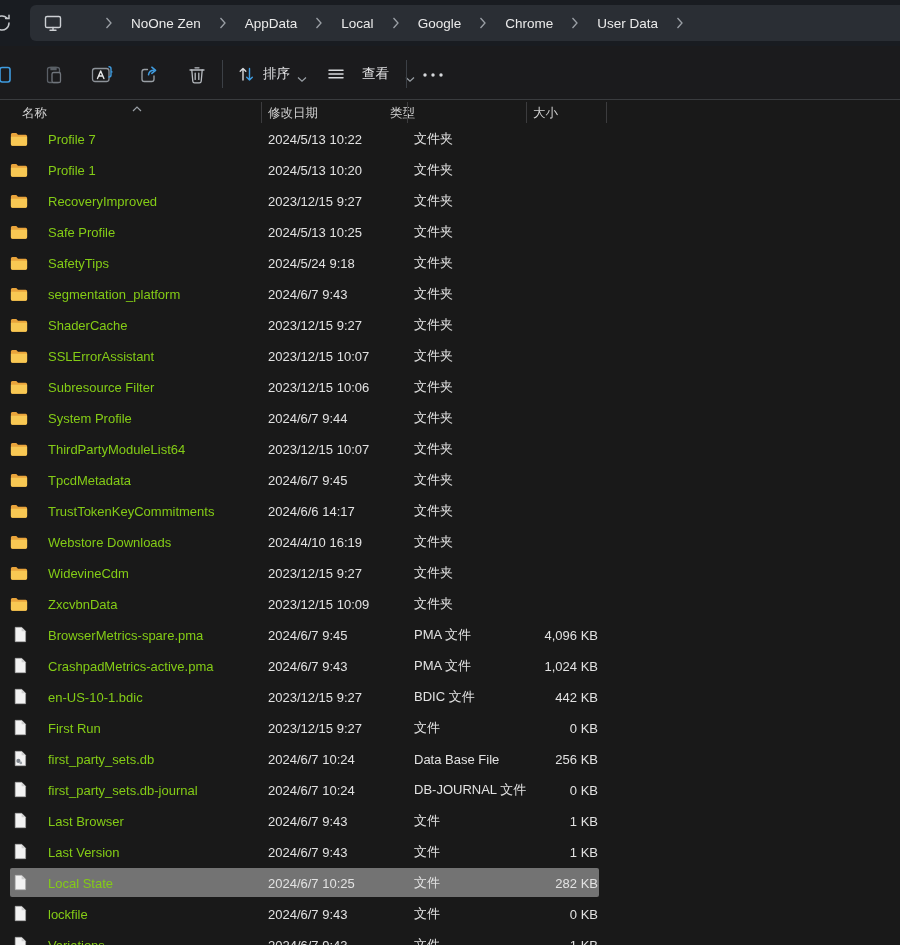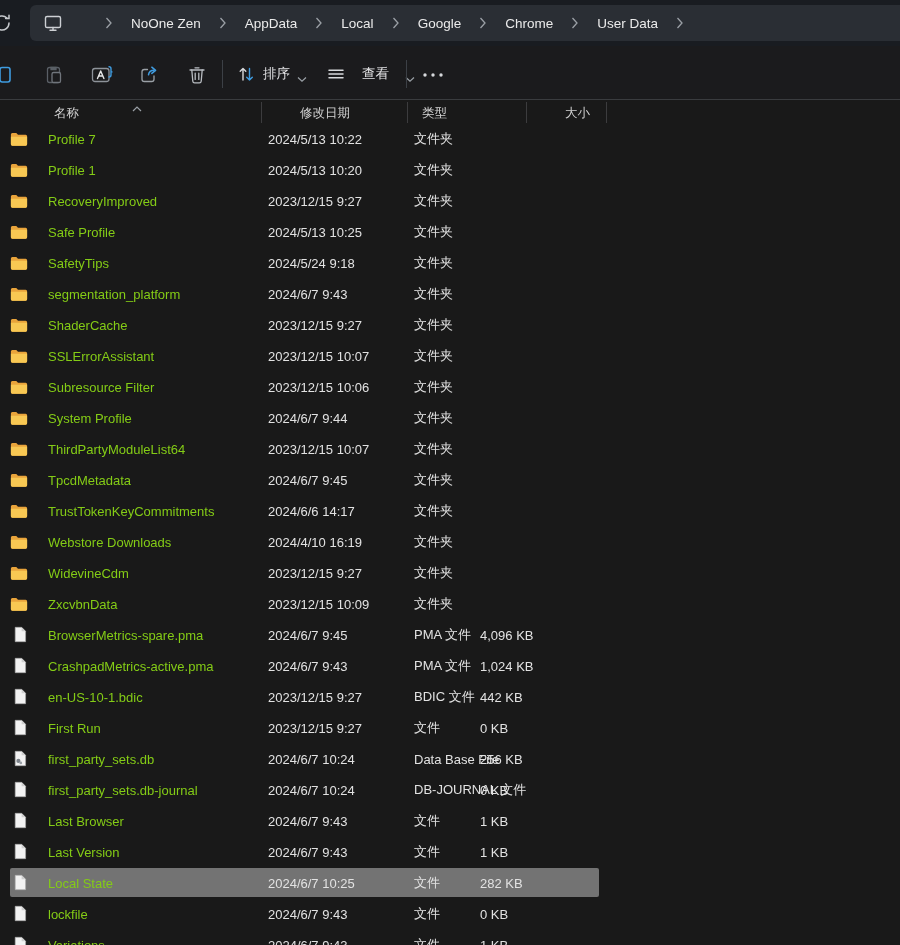--- a/index.html
+++ b/index.html
@@ -33,35 +33,35 @@
     font-family:"Liberation Sans","DejaVu Sans",sans-serif;
   }
   
   .commandbar .tb-icon-btn { top:18px; }
   .commandbar .tb-sep { top:14px; }
   .commandbar .tb-text-btn { top:12px; }
 
   
   .listarea { position:relative; }
   .header-row { position:relative; height:23px; }
-  .hdr-label { position:absolute; top:5px; font-size:12.5px; color:#d2d2d2; white-space:nowrap;margin-left:32px; }
+  .hdr-label { position:absolute; top:5px; font-size:12.5px; color:#d2d2d2; white-space:nowrap; }
   .hdr-caret { position:absolute; left:131px; top:-1px; width:12px; height:8px; }
   .hdr-div { position:absolute; top:2px; width:1px; height:21px; background:#3c3c3e; }
 
   
   .rows { position:relative; }
   .row { position:relative; height:31px; }
   .row-bg { position:absolute; left:10px; width:589px; top:1px; height:29px; border-radius:2px; background:transparent; }
   .row.selected .row-bg { background:#737373; }
   .cell { position:absolute; top:50%; transform:translateY(-50%); font-size:13px; white-space:nowrap; }
   .cell-icon { left:10px; width:18px; height:18px; }
   .cell-name { left:48px; color:#84cc16; }
   .cell-date { left:268px; color:#e2e2e2;text-align:right; }
   .cell-type { left:414px; color:#e2e2e2; }
-  .cell-size { left:480px; width:118px; text-align:left; color:#e2e2e2; }
+  .cell-size { left:480px; width:118px; text-align:right; color:#e2e2e2; }
 </style>
 </head>
 <body>
 
 <div class="topbar">
   <div class="refresh-btn">
     <svg viewBox="0 0 22 22" fill="none" stroke="#c6c9cd" stroke-width="1.5" stroke-linecap="round">
       <path d="M18 11a7 7 0 1 1-2.1-5"></path>
       <path d="M18 3.2v3.4h-3.4"></path>
     </svg>

